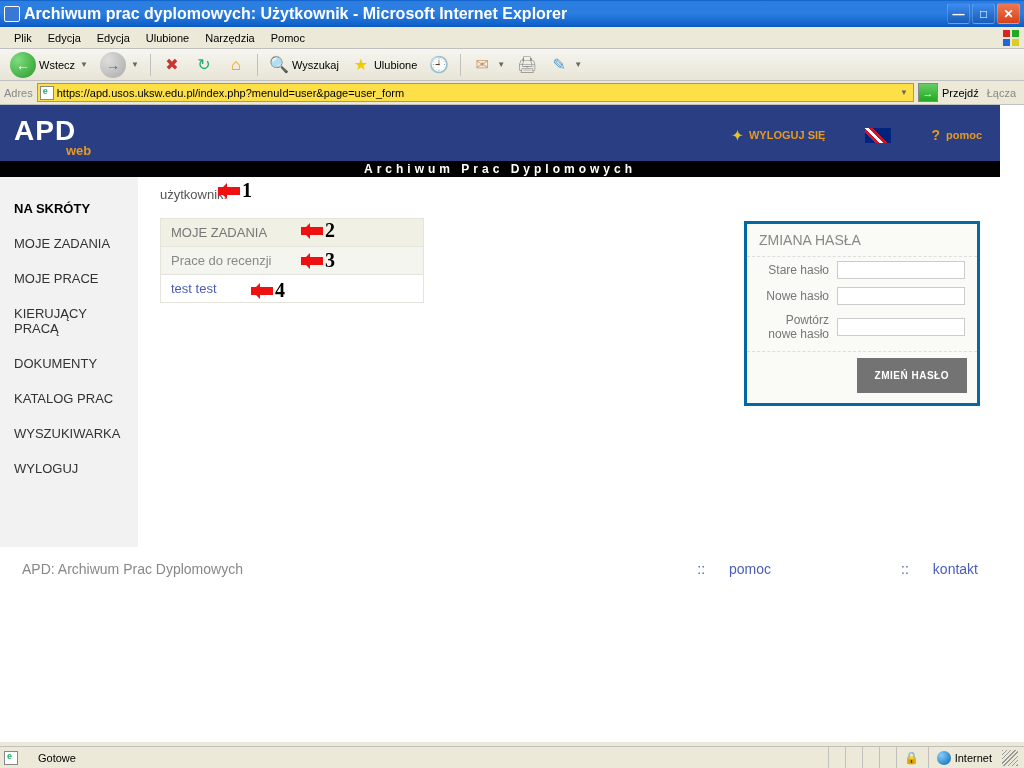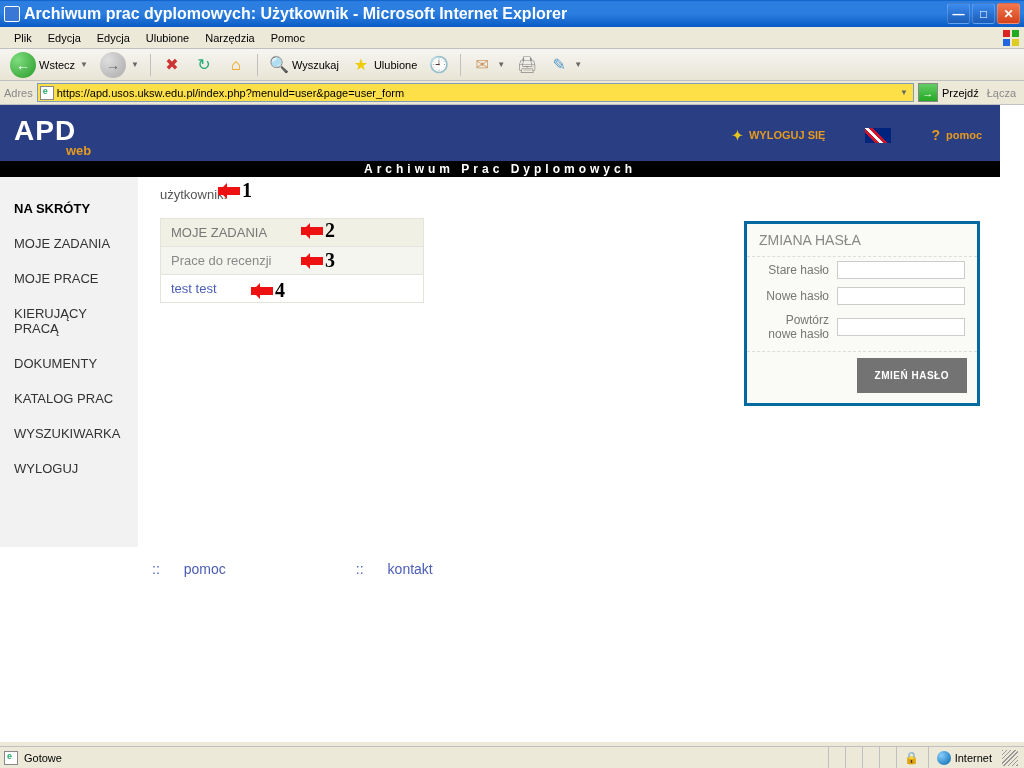--- a/index.html
+++ b/index.html
@@ -87,21 +87,21 @@
   .rp-btn { background: #737373; color: #fff; border: none; padding: 12px 18px; font-size: 10px; letter-spacing: 0.5px; cursor: pointer; font-weight: bold; }
 
   
   .footer { padding: 14px 22px; font-size: 14px; color: #888; display: flex; }
   .footer .ft-left { flex: 1; }
   .footer .ft-link { color: #4a5db8; margin-left: 24px; cursor: pointer; }
   .footer .ft-sep { color: #4a5db8; margin-left: 130px; }
 
   
   .statusbar { position: absolute; bottom: 0; left: 0; right: 0; height: 22px; background: #ece9d8; border-top: 1px solid #c0c0c0; display: flex; align-items: center; padding: 0 4px; font-size: 11px; }
-  .statusbar .st-left { flex: 1; display: flex; align-items: center; gap: 6px; }
+  .statusbar .st-left { flex: 1; display: flex; align-items: center; gap: 20px; }
   .statusbar .st-cell { border-left: 1px solid #c0c0c0; height: 100%; display: flex; align-items: center; padding: 0 8px; gap: 4px; }
   .globe { width: 14px; height: 14px; border-radius: 50%; background: radial-gradient(circle at 30% 30%, #8cf, #06a); }
   .lock { color: #c9a000; font-size: 12px; }
   .grip { width: 16px; height: 16px; background: repeating-linear-gradient(135deg, #999 0 1px, transparent 1px 3px); }
   .page-icon-small { width:14px; height:14px; background:#fff; border:1px solid #888; position:relative; }
   .page-icon-small::after { content:'e'; position:absolute; font-size:9px; color:#2a6; left:2px; top:-1px; font-weight:bold; }
 </style>
 </head>
 <body>
 
@@ -274,20 +274,21 @@
             <input type="password" style="">
           </div>
           <div class="rp-btn-row">
             <button class="rp-btn">ZMIEŃ HASŁO</button>
           </div>
         </div>
       </div>
     </div>
 
     <div class="footer">
+      <span class="ft-left">APD: Archiwum Prac Dyplomowych</span>
       <span class="ft-sep">::</span>
       <span class="ft-link">pomoc</span>
       <span class="ft-sep">::</span>
       <span class="ft-link">kontakt</span>
     </div>
 
   </div>
 </div>
 
 <div class="statusbar">

